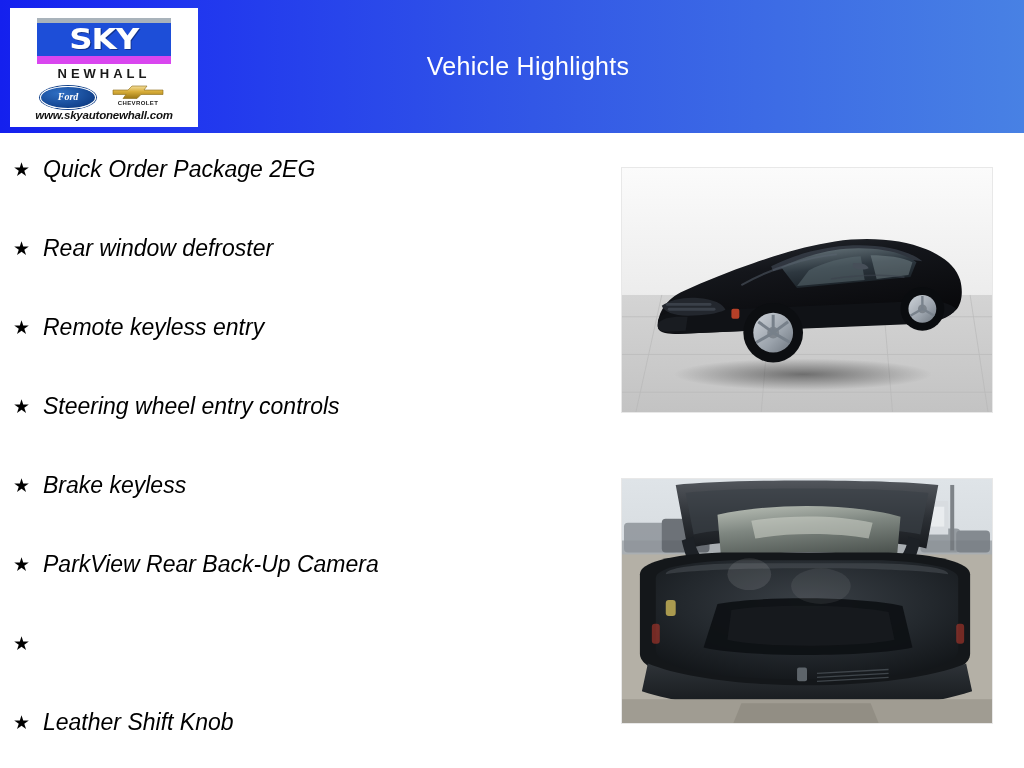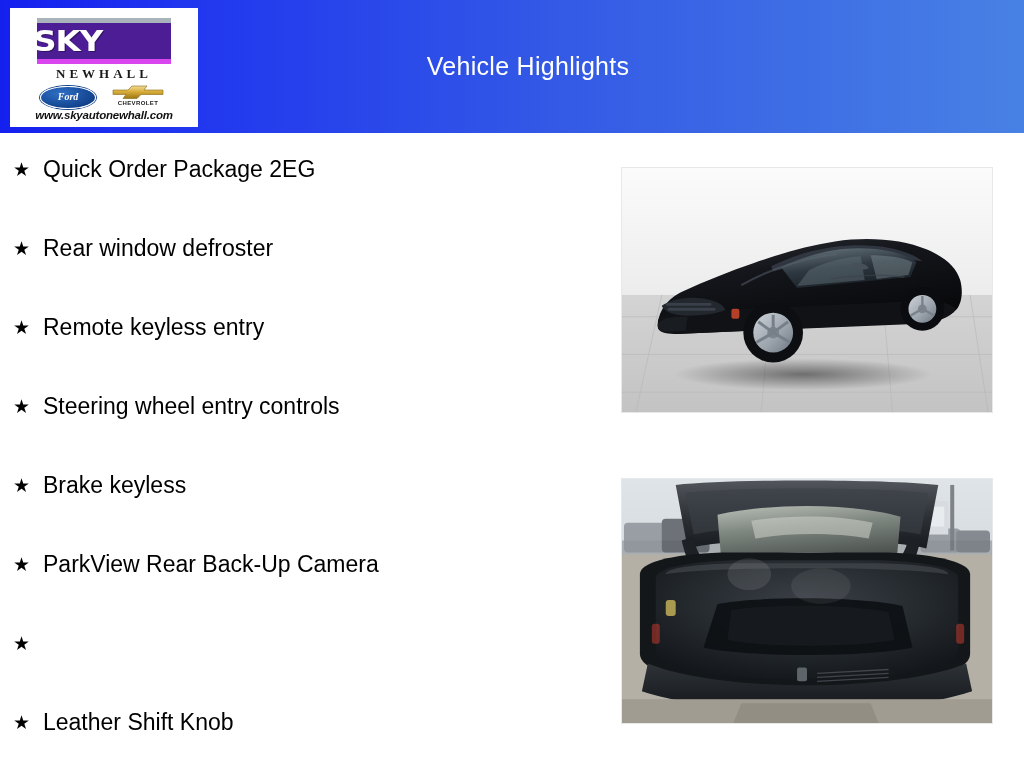--- a/index.html
+++ b/index.html
@@ -56,44 +56,45 @@
     position: absolute;
     left: 0; top: 0;
     width: 188px; height: 119px;
   }
   .sky-badge {
     position: absolute;
     left: 27px;
     top: 10px;
     width: 134px;
     height: 46px;
-    background: #4c1d95;
+    background: #1d4ed8;
     border-top: 5px solid #a9b3bb;
-    border-bottom: 5px solid #d946ef;
+    border-bottom: 8px solid #d946ef;
     box-sizing: border-box;
     display: flex;
     align-items: center;
+    justify-content: center;
   }
   .sky-text {
     color: #ffffff;
     font-family: "DejaVu Sans", sans-serif;
     font-weight: bold;
     font-size: 29px;
     letter-spacing: -1px;
     line-height: 1;
     transform: scaleX(1.12);
     text-shadow: 1px 1px 0 rgba(0,0,0,0.35);
   }
   .newhall-text {
     position: absolute;
     left: 0;
     top: 58px;
     width: 188px;
     text-align: center;
-    font-family: Liberation Serif, serif;
+    font-family: Liberation Sans, sans-serif;
     font-size: 13px;
     font-weight: bold;
     color: #1a1a1a;
     letter-spacing: 4px;
   }
   .brand-row {
     position: absolute;
     left: 0;
     top: 76px;
     width: 188px;
@@ -185,20 +186,21 @@
     color: #000000;
     text-align: left;
     font-family: "DejaVu Sans", sans-serif;
   }
   .feature-label {
     font-size: 23px;
     line-height: 30px;
     color: #000000;
     white-space: nowrap;
     font-family: "Liberation Sans", sans-serif;
+    font-style: italic;
   }
 
   
   .photo {
     position: absolute;
     border: 1px solid #e8e8e8;
     box-sizing: border-box;
     overflow: hidden;
     background: #ffffff;
   }

